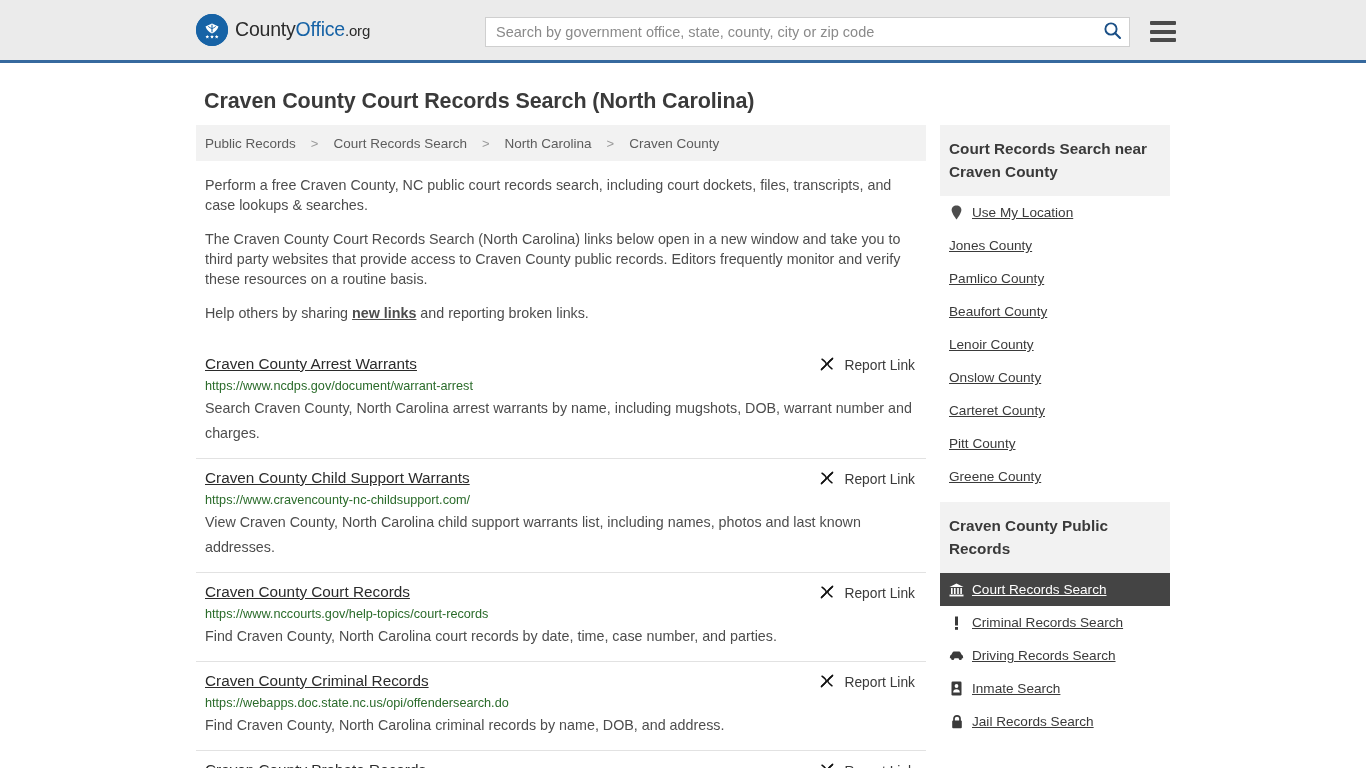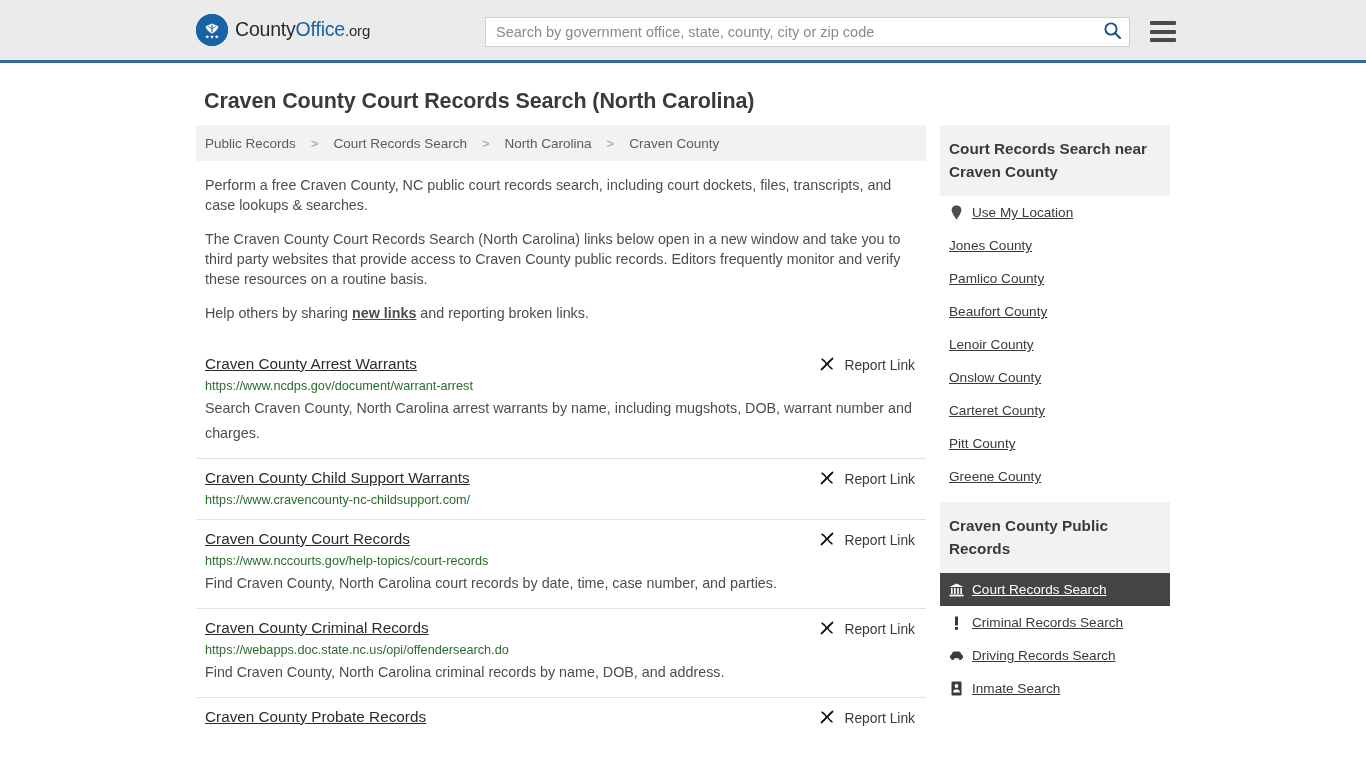--- a/index.html
+++ b/index.html
@@ -312,20 +312,21 @@
           <span>
             <svg width="16" height="16" viewBox="0 0 16 16" aria-hidden="true">
               <path d="M3 3.2 Q7.2 6.4 7.2 8 Q7.2 9.6 3 12.8" stroke="#111" stroke-width="1.5" fill="none" stroke-linecap="round"></path>
               <path d="M13 3.2 Q8.8 6.4 8.8 8 Q8.8 9.6 13 12.8" stroke="#111" stroke-width="1.5" fill="none" stroke-linecap="round"></path>
               <line x1="2.4" y1="13.6" x2="13.6" y2="2.4" stroke="#111" stroke-width="1.5" stroke-linecap="round"></line>
             </svg>
           </span>
           <span>Report Link</span>
         </a>
         <a class="result-url" href="#">https://www.cravencounty-nc-childsupport.com/</a>
+        <p class="result-desc">View Craven County, North Carolina child support warrants list, including names, photos and last known addresses.</p>
       </div>
 
       <div class="result">
         <a class="result-title" href="#">Craven County Court Records</a>
         <a class="report-link" href="#">
           <span>
             <svg width="16" height="16" viewBox="0 0 16 16" aria-hidden="true">
               <path d="M3 3.2 Q7.2 6.4 7.2 8 Q7.2 9.6 3 12.8" stroke="#111" stroke-width="1.5" fill="none" stroke-linecap="round"></path>
               <path d="M13 3.2 Q8.8 6.4 8.8 8 Q8.8 9.6 13 12.8" stroke="#111" stroke-width="1.5" fill="none" stroke-linecap="round"></path>
               <line x1="2.4" y1="13.6" x2="13.6" y2="2.4" stroke="#111" stroke-width="1.5" stroke-linecap="round"></line>
@@ -475,16 +476,27 @@
           <span class="side-ico">
             <svg width="11" height="15" viewBox="0 0 11 15" aria-hidden="true">
               <rect x="0.5" y="0.5" width="10" height="14" rx="1.2" fill="#3a3a3a"></rect>
               <circle cx="5.5" cy="5" r="1.9" fill="#ffffff"></circle>
               <path d="M2.2 11.5 Q2.2 8.3 5.5 8.3 Q8.8 8.3 8.8 11.5 Z" fill="#ffffff"></path>
             </svg>
           </span>
           <span class="lbl">Inmate Search</span>
         </a>
       </li>
+      <li>
+        <a class="side-link" href="#">
+          <span class="side-ico">
+            <svg width="12" height="15" viewBox="0 0 12 15" aria-hidden="true">
+              <path d="M3 7 L3 4.6 Q3 1.8 6 1.8 Q9 1.8 9 4.6 L9 7" stroke="#3a3a3a" stroke-width="1.7" fill="none"></path>
+              <rect x="1.2" y="6.6" width="9.6" height="7.6" rx="1" fill="#3a3a3a"></rect>
+            </svg>
+          </span>
+          <span class="lbl">Jail Records Search</span>
+        </a>
+      </li>
     </ul>
 
   </aside>
 </div>
 
 </body></html>

